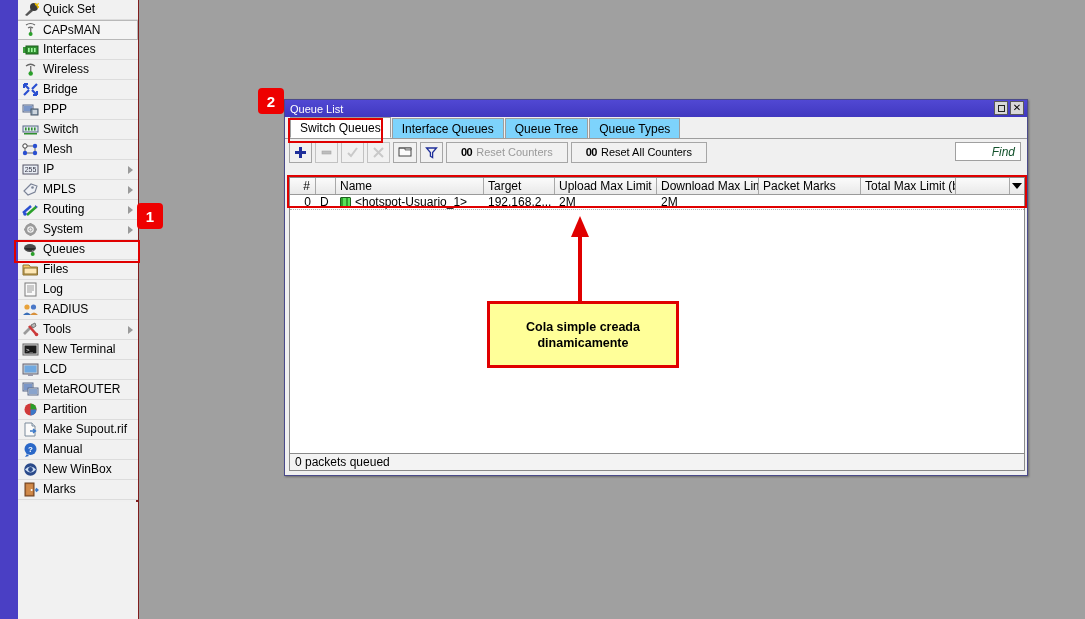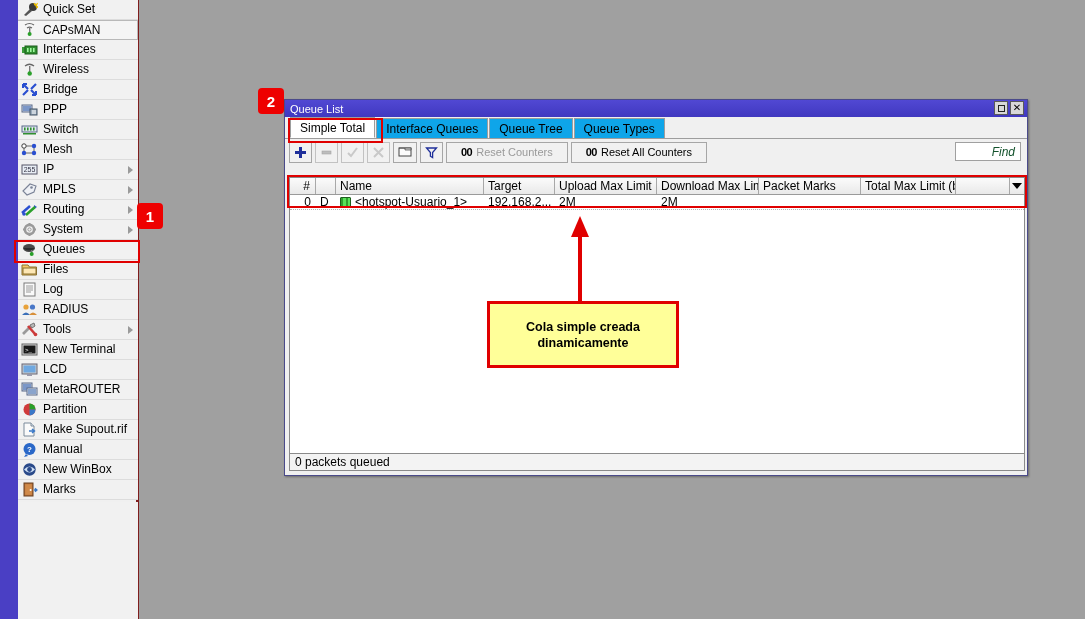--- a/index.html
+++ b/index.html
@@ -13,20 +13,21 @@
     color: #000;
   }
   #root { position: relative; width: 1085px; height: 619px; }
 
   
   #sidebar {
     position: absolute; left: 0; top: 0;
     width: 139px; height: 619px;
     background: #f0f0f0;
     border-right: 3px solid #7f1d1d;
+    text-align: right;
   }
   #sidebar-strip {
     position: absolute; left: 0; top: 0;
     width: 18px; height: 619px;
     background: #4040c0;
     background: linear-gradient(to right, #4a3fc4 0%, #4a3fc4 100%);
   }
   #menu {
     position: absolute; left: 18px; top: 0;
     width: 120px;
@@ -132,21 +133,21 @@
     background: #f0f0f0;
     position: relative;
     padding-left: 5px;
     display: flex; align-items: flex-end;
     border-bottom: 1px solid #9d9d9d;
   }
   .tab {
     height: 20px;
     padding: 0 9px;
     display: flex; align-items: center;
-    background: #0ea5e9;
+    background: #7dd3fc;
     border: 1px solid #9d9d9d;
     border-bottom: none;
     margin-right: 1px;
     font-size: 12px;
     cursor: pointer;
     color: #000;
   }
   .tab.active {
     background: #ffffff;
     height: 21px;
@@ -543,21 +544,21 @@
         <div class="tb-btn">
           <span class="tb-sq"></span>
         </div>
         <div class="tb-btn">
           <span>✕</span>
         </div>
       </div>
     </div>
 
     <div id="tabsrow">
-      <div class="tab active">Simple Total</div>
+      <div class="tab active">Switch Queues</div>
         <div class="tab">Interface Queues</div>
         <div class="tab">Queue Tree</div>
         <div class="tab">Queue Types</div>
         <div id="tab-hl"></div>
     </div>
 
     <div id="toolbar">
       <div class="tbtn">
         <svg width="13" height="13" viewBox="0 0 13 13">
           <rect x="5" y="1" width="3" height="11" fill="#1f2f9a"></rect>

